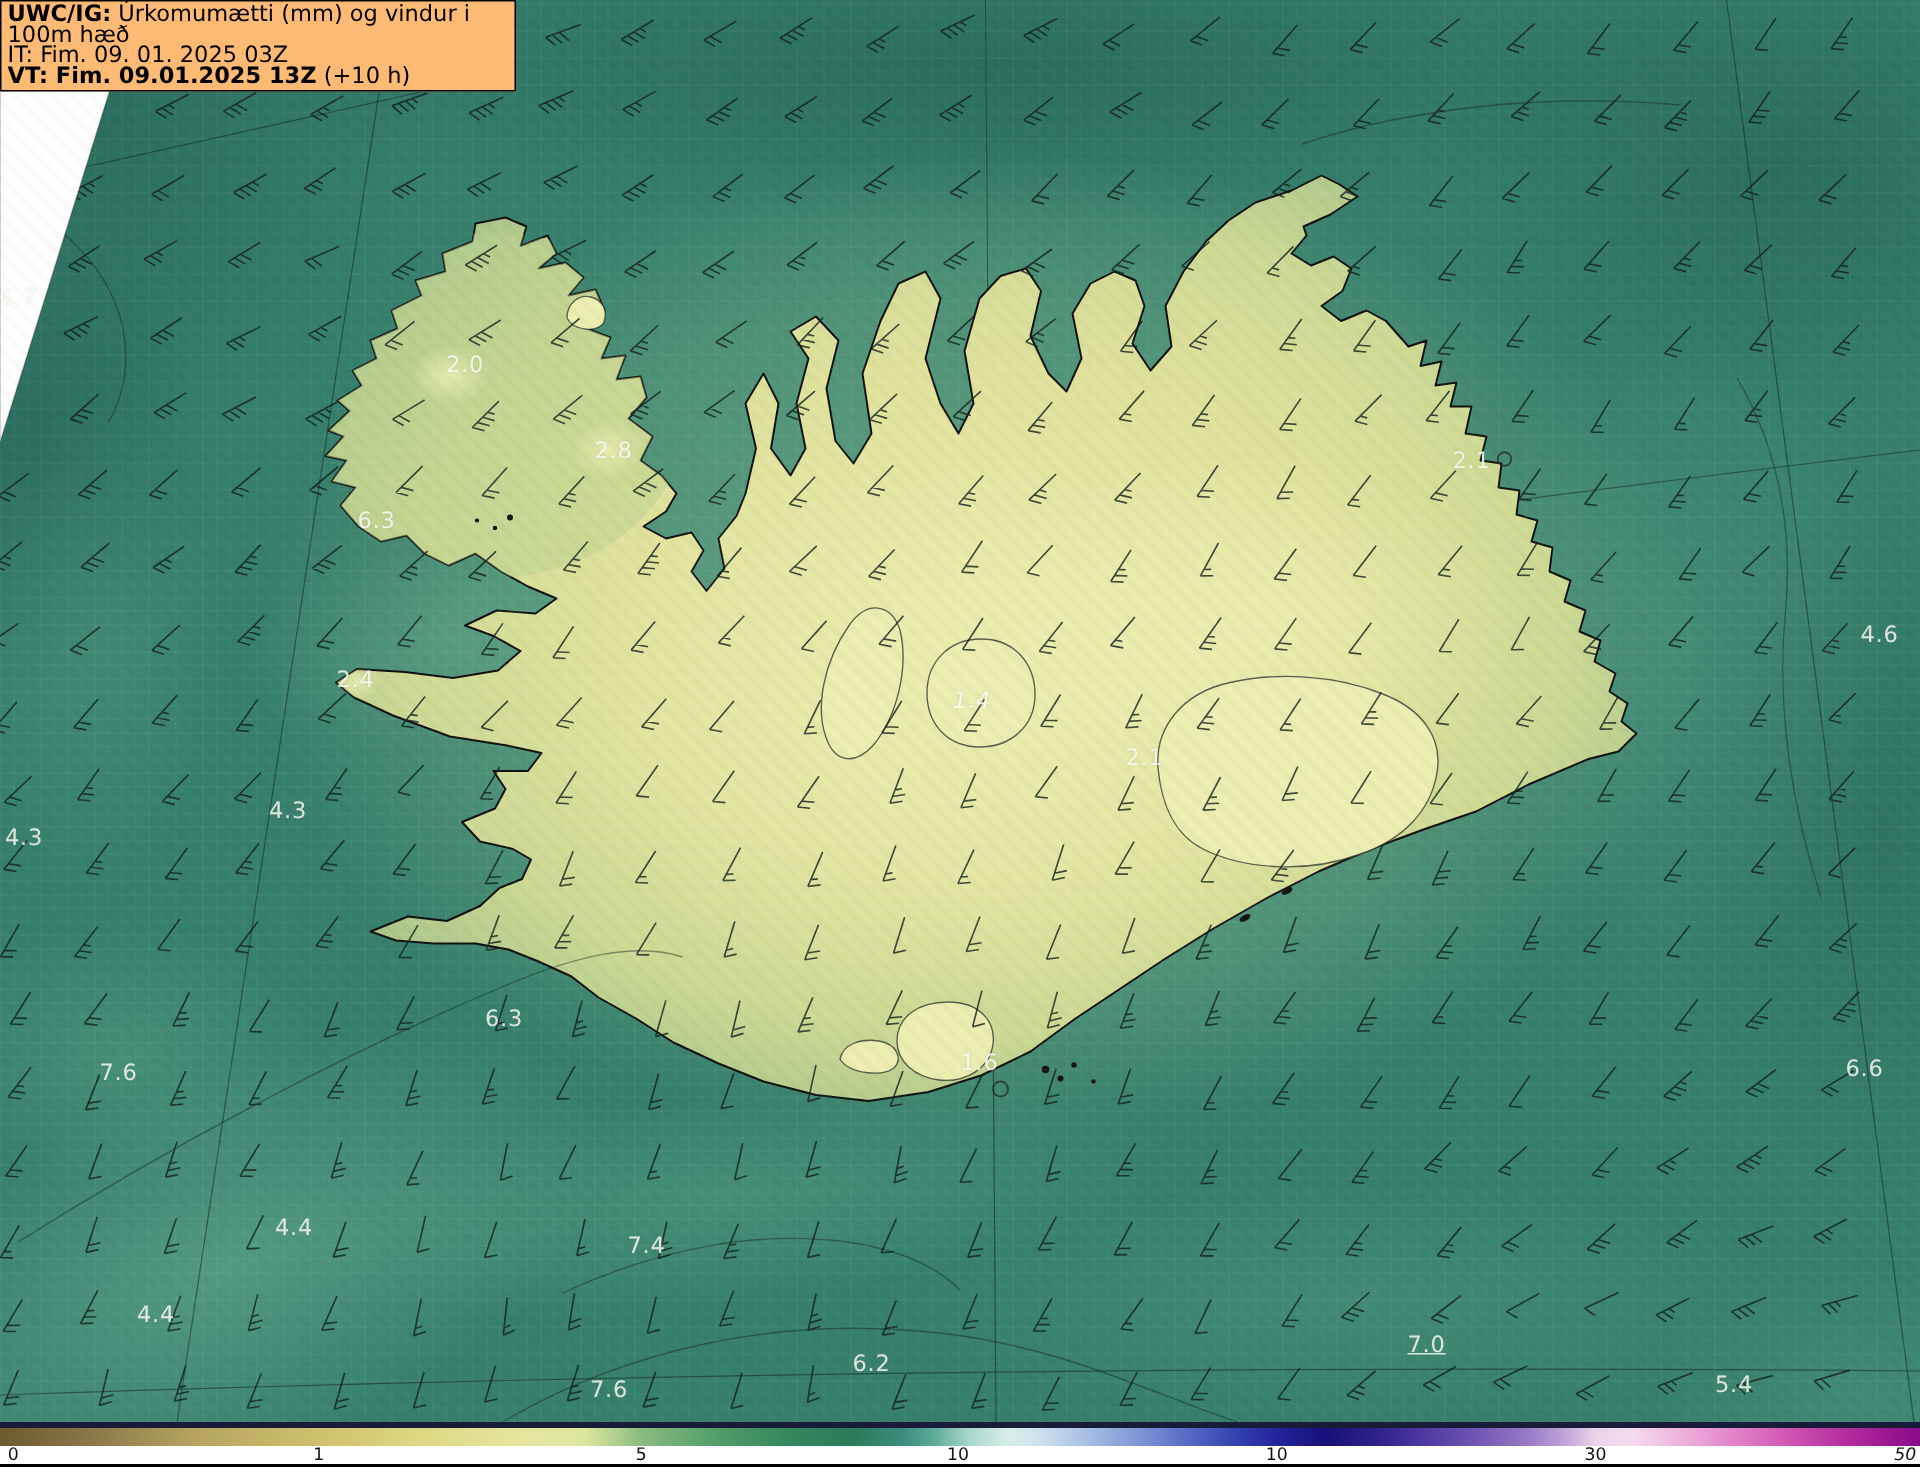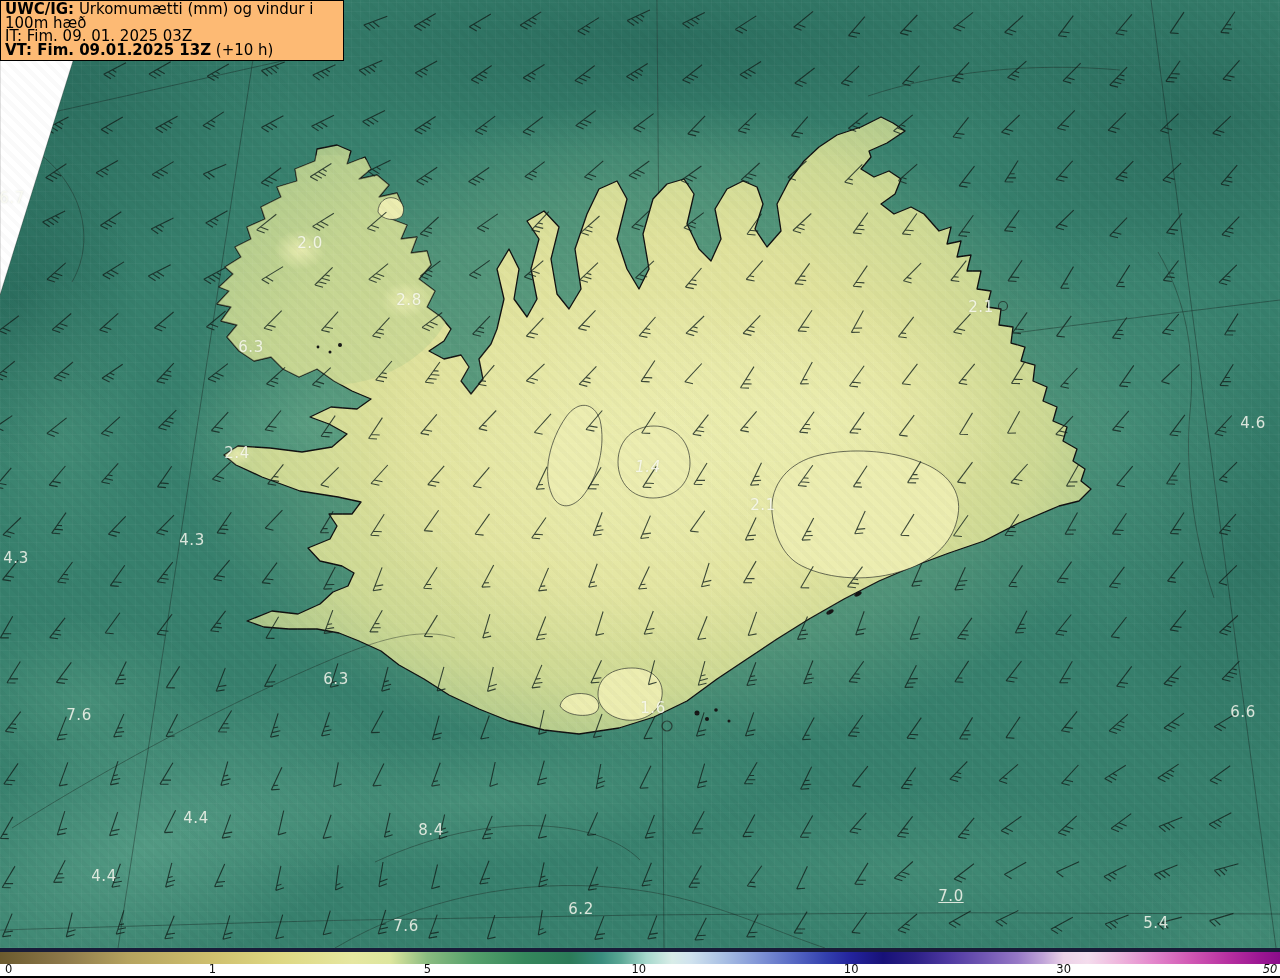--- a/index.html
+++ b/index.html
@@ -204,21 +204,21 @@
         <div class="mlabel" style="left: 192px; top: 540px;">4.3</div>
         <div class="mlabel" style="left: 648px; top: 467px; font-style: italic;">1.4</div>
         <div class="mlabel" style="left: 763px; top: 505px;">2.1</div>
         <div class="mlabel" style="left: 981px; top: 307px;">2.1</div>
         <div class="mlabel" style="left: 1253px; top: 423px;">4.6</div>
         <div class="mlabel" style="left: 336px; top: 679px;">6.3</div>
         <div class="mlabel" style="left: 79px; top: 715px;">7.6</div>
         <div class="mlabel" style="left: 1243px; top: 712px;">6.6</div>
         <div class="mlabel" style="left: 196px; top: 818px;">4.4</div>
         <div class="mlabel" style="left: 104px; top: 876px;">4.4</div>
-        <div class="mlabel" style="left: 431px; top: 830px;">8.4</div>
+        <div class="mlabel" style="left: 431px; top: 830px;">7.4</div>
         <div class="mlabel" style="left: 628px; top: 708px; margin-left: 25px;">1.6</div>
         <div class="mlabel" style="left: 406px; top: 926px;">7.6</div>
         <div class="mlabel" style="left: 581px; top: 909px;">6.2</div>
         <div class="mlabel" style="left: 951px; top: 896px; text-decoration: underline;">7.0</div>
         <div class="mlabel" style="left: 1156px; top: 923px;">5.4</div>
       </div>
 
     <div class="titlebox">
       <div><b>UWC/IG:</b><span> Úrkomumætti (mm) og vindur i 100m hæð</span></div>
       <div>IT: Fim. 09. 01. 2025 03Z</div>

